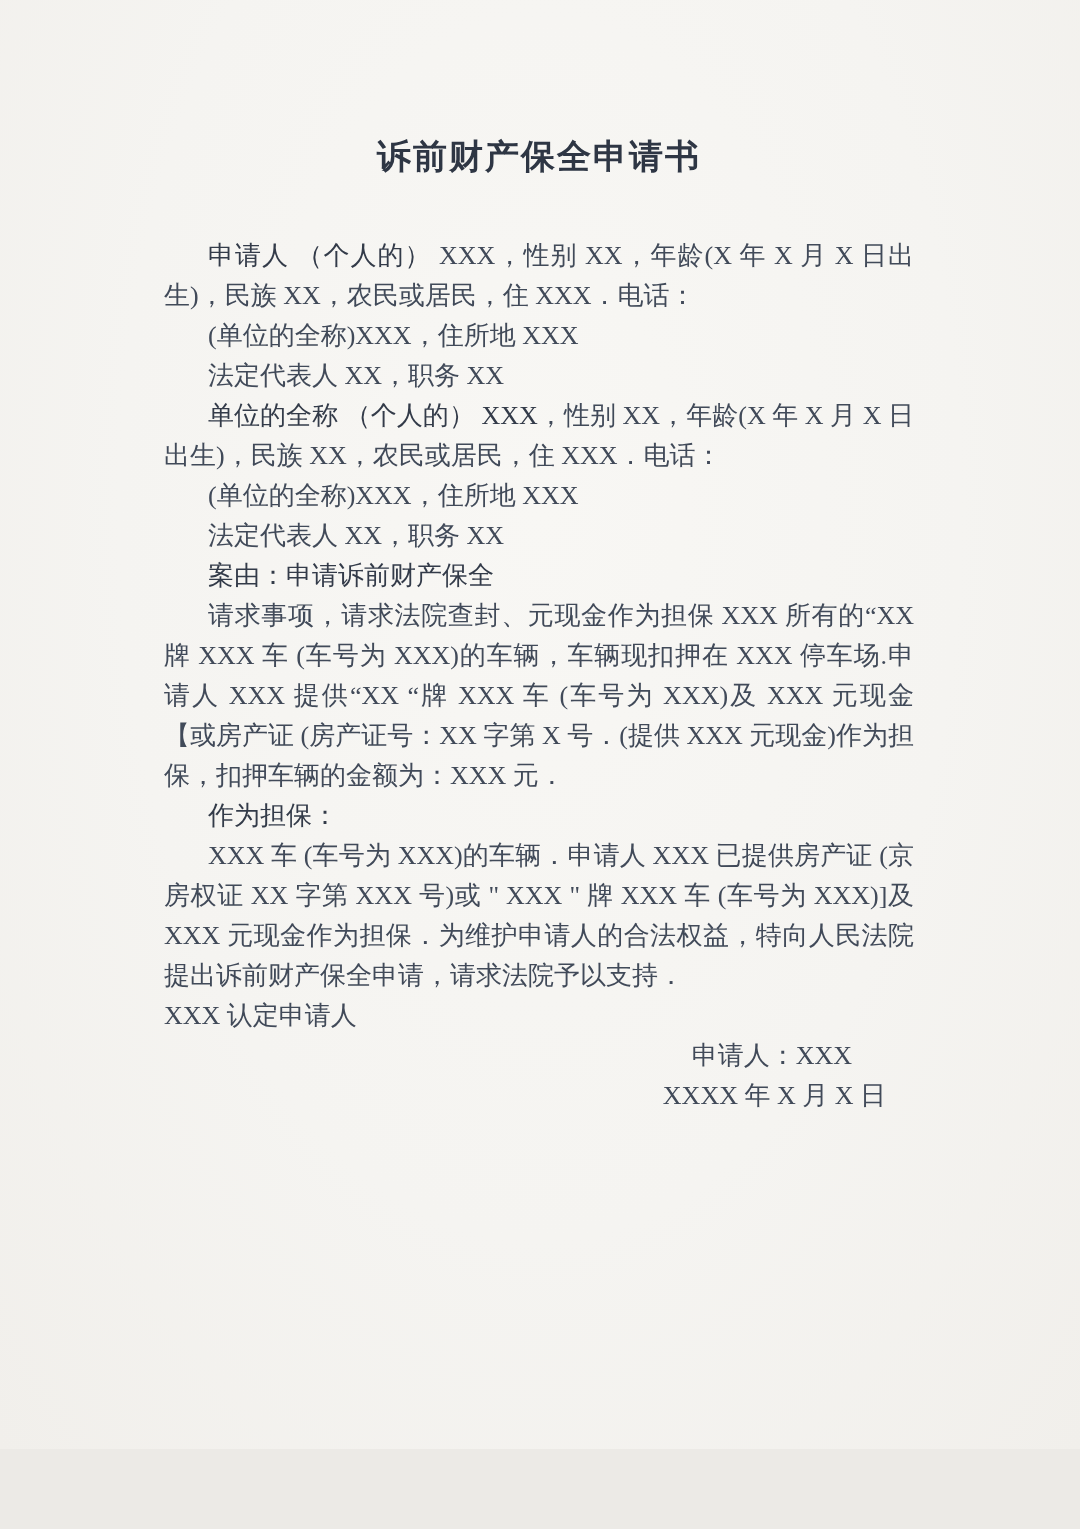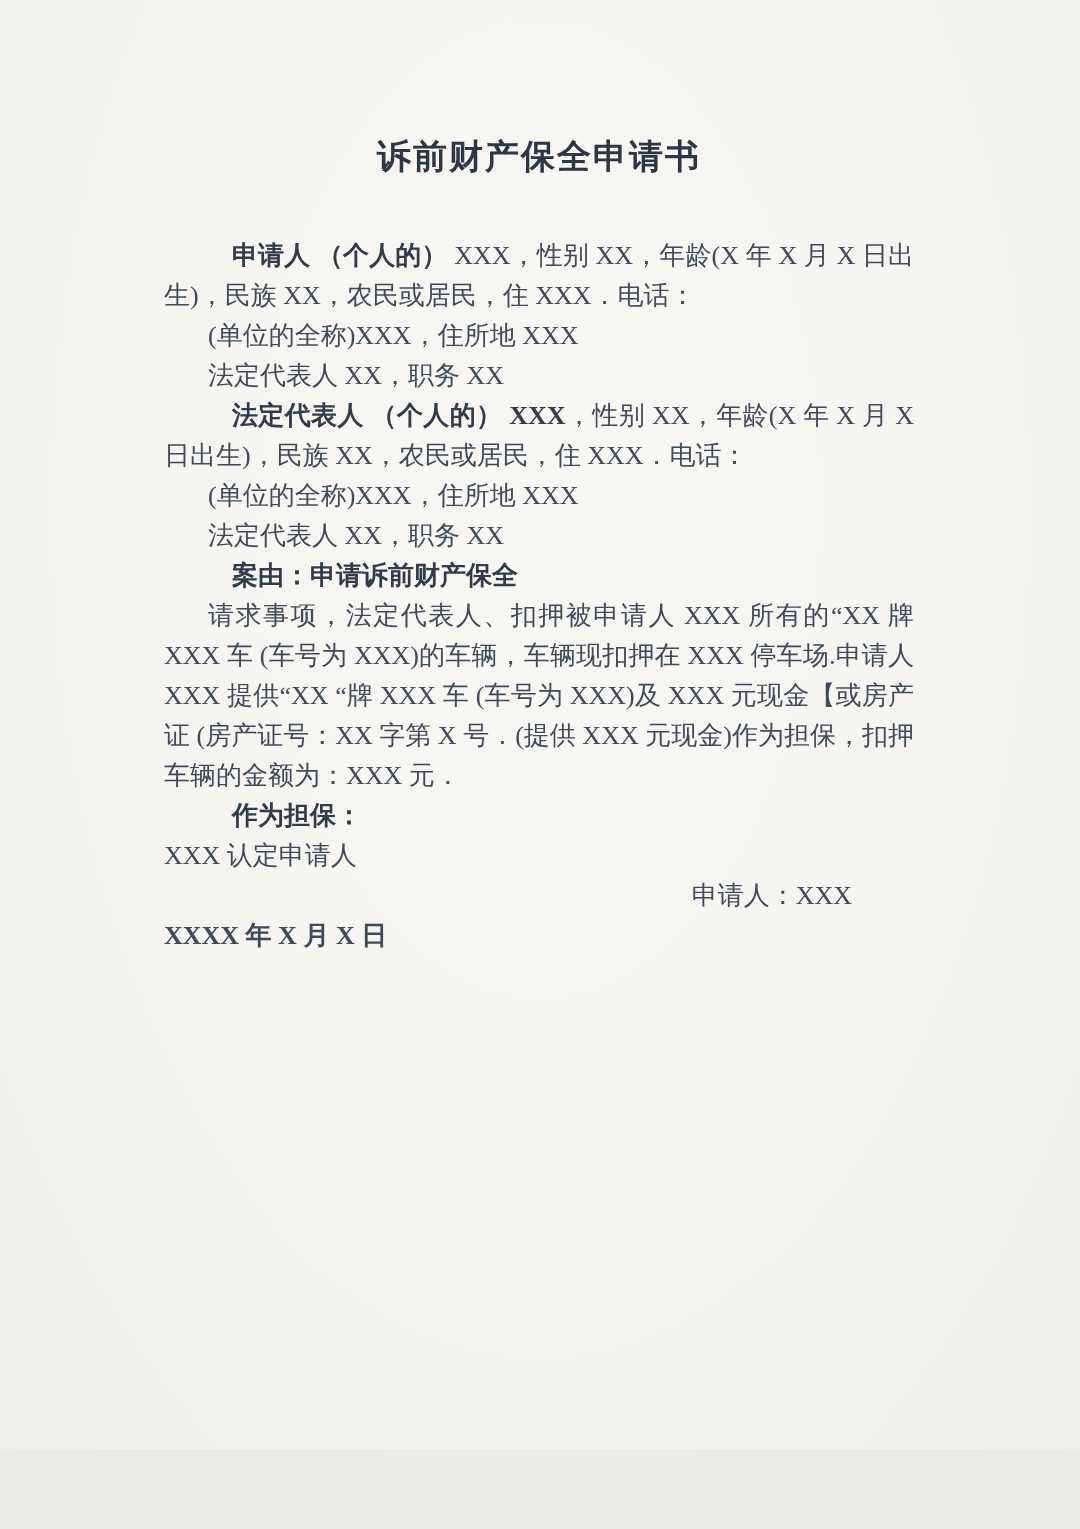--- a/index.html
+++ b/index.html
@@ -28,57 +28,57 @@
     line-height: 42px;
     font-weight: bold;
     color: #2e3644;
     letter-spacing: 2px;
   }
   .p {
     margin: 0;
     text-align: justify;
   }
   .ind { text-indent: 44px; }
-  .bold { font-weight: bold; color: #333b49; margin-left: 24px; }
+  .bold { font-weight: normal; color: #333b49; }
   .sig-name {
     text-align: right;
     padding-right: 62px;
   }
   .sig-date {
-    text-align: left;
+    text-align: right;
     padding-right: 28px;
-    font-weight: bold;
   }
 </style>
 </head>
 <body>
 
 <div class="page">
 
   <h1 class="title">诉前财产保全申请书</h1>
 
   <p class="p ind"><span class="bold">申请人 （个人的） </span><span>XXX，性别 XX，年龄(X 年 X 月 X 日出生)，民族 XX，农民或居民，住 XXX．电话：</span></p>
 
   <p class="p ind">(单位的全称)XXX，住所地 XXX</p>
 
   <p class="p ind">法定代表人 XX，职务 XX</p>
 
-  <p class="p ind"><span class="bold">法定代表人 （个人的） XXX</span><span>，性别 XX，年龄(X 年 X 月 X 日出生)，民族 XX，农民或居民，住 XXX．电话：</span></p>
+  <p class="p ind"><span class="bold">单位的全称 （个人的） XXX</span><span>，性别 XX，年龄(X 年 X 月 X 日出生)，民族 XX，农民或居民，住 XXX．电话：</span></p>
 
   <p class="p ind">(单位的全称)XXX，住所地 XXX</p>
 
   <p class="p ind">法定代表人 XX，职务 XX</p>
 
   <p class="p ind bold">案由：申请诉前财产保全</p>
 
-  <p class="p ind">请求事项，法定代表人、扣押被申请人 XXX 所有的“XX 牌 XXX 车 (车号为 XXX)的车辆，车辆现扣押在 XXX 停车场.申请人 XXX 提供“XX “牌 XXX 车 (车号为 XXX)及 XXX 元现金【或房产证 (房产证号：XX 字第 X 号．(提供 XXX 元现金)作为担保，扣押车辆的金额为：XXX 元．</p>
+  <p class="p ind">请求事项，请求法院查封、元现金作为担保 XXX 所有的“XX 牌 XXX 车 (车号为 XXX)的车辆，车辆现扣押在 XXX 停车场.申请人 XXX 提供“XX “牌 XXX 车 (车号为 XXX)及 XXX 元现金【或房产证 (房产证号：XX 字第 X 号．(提供 XXX 元现金)作为担保，扣押车辆的金额为：XXX 元．</p>
 
   <p class="p ind bold">作为担保：</p>
 
 
+  <p class="p ind">XXX 车 (车号为 XXX)的车辆．申请人 XXX 已提供房产证 (京房权证 XX 字第 XXX 号)或 " XXX " 牌 XXX 车 (车号为 XXX)]及 XXX 元现金作为担保．为维护申请人的合法权益，特向人民法院提出诉前财产保全申请，请求法院予以支持．</p>
 
 
   <p class="p">XXX 认定申请人</p>
 
   <p class="p sig-name">申请人：XXX</p>
 
   <p class="p sig-date">XXXX 年 X 月 X 日</p>
 
 </div>
 

